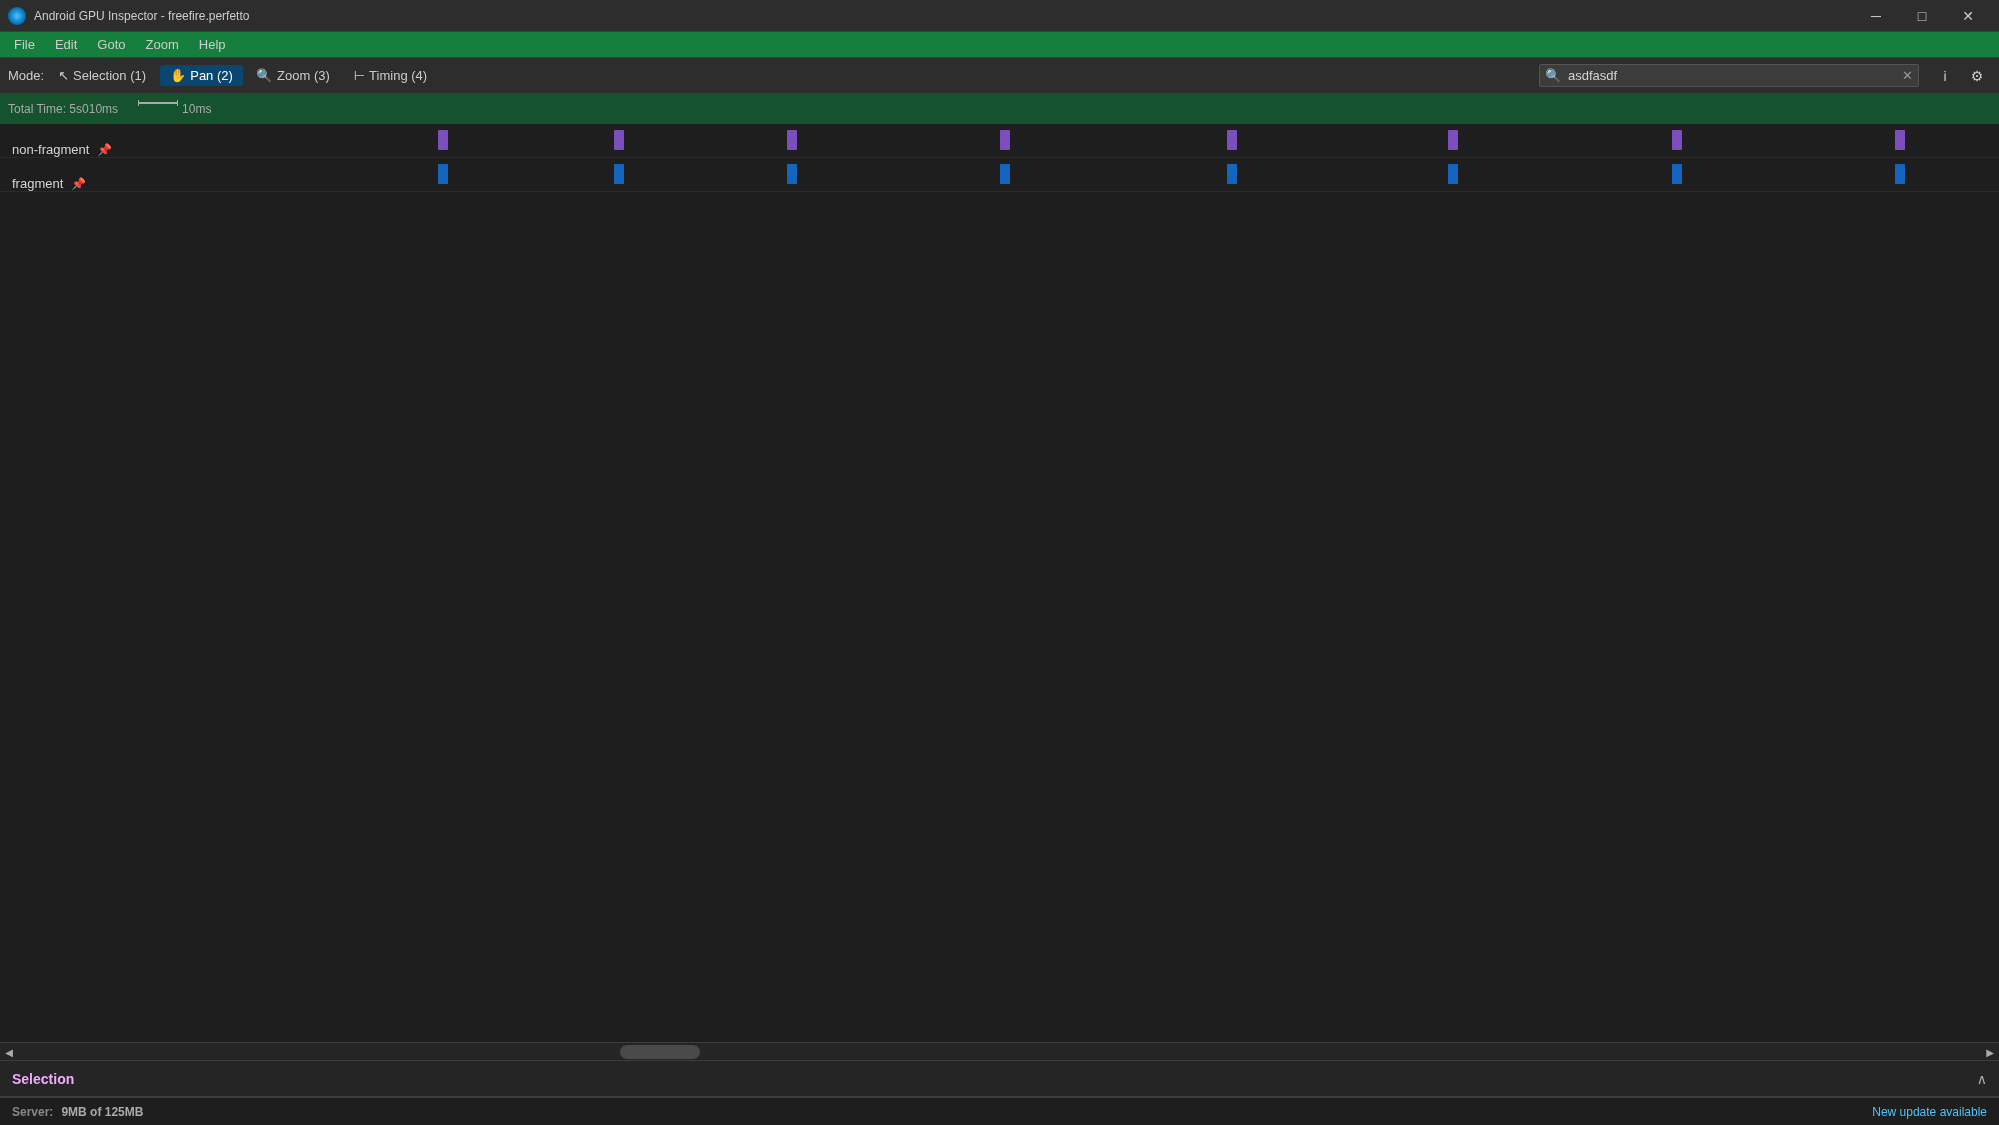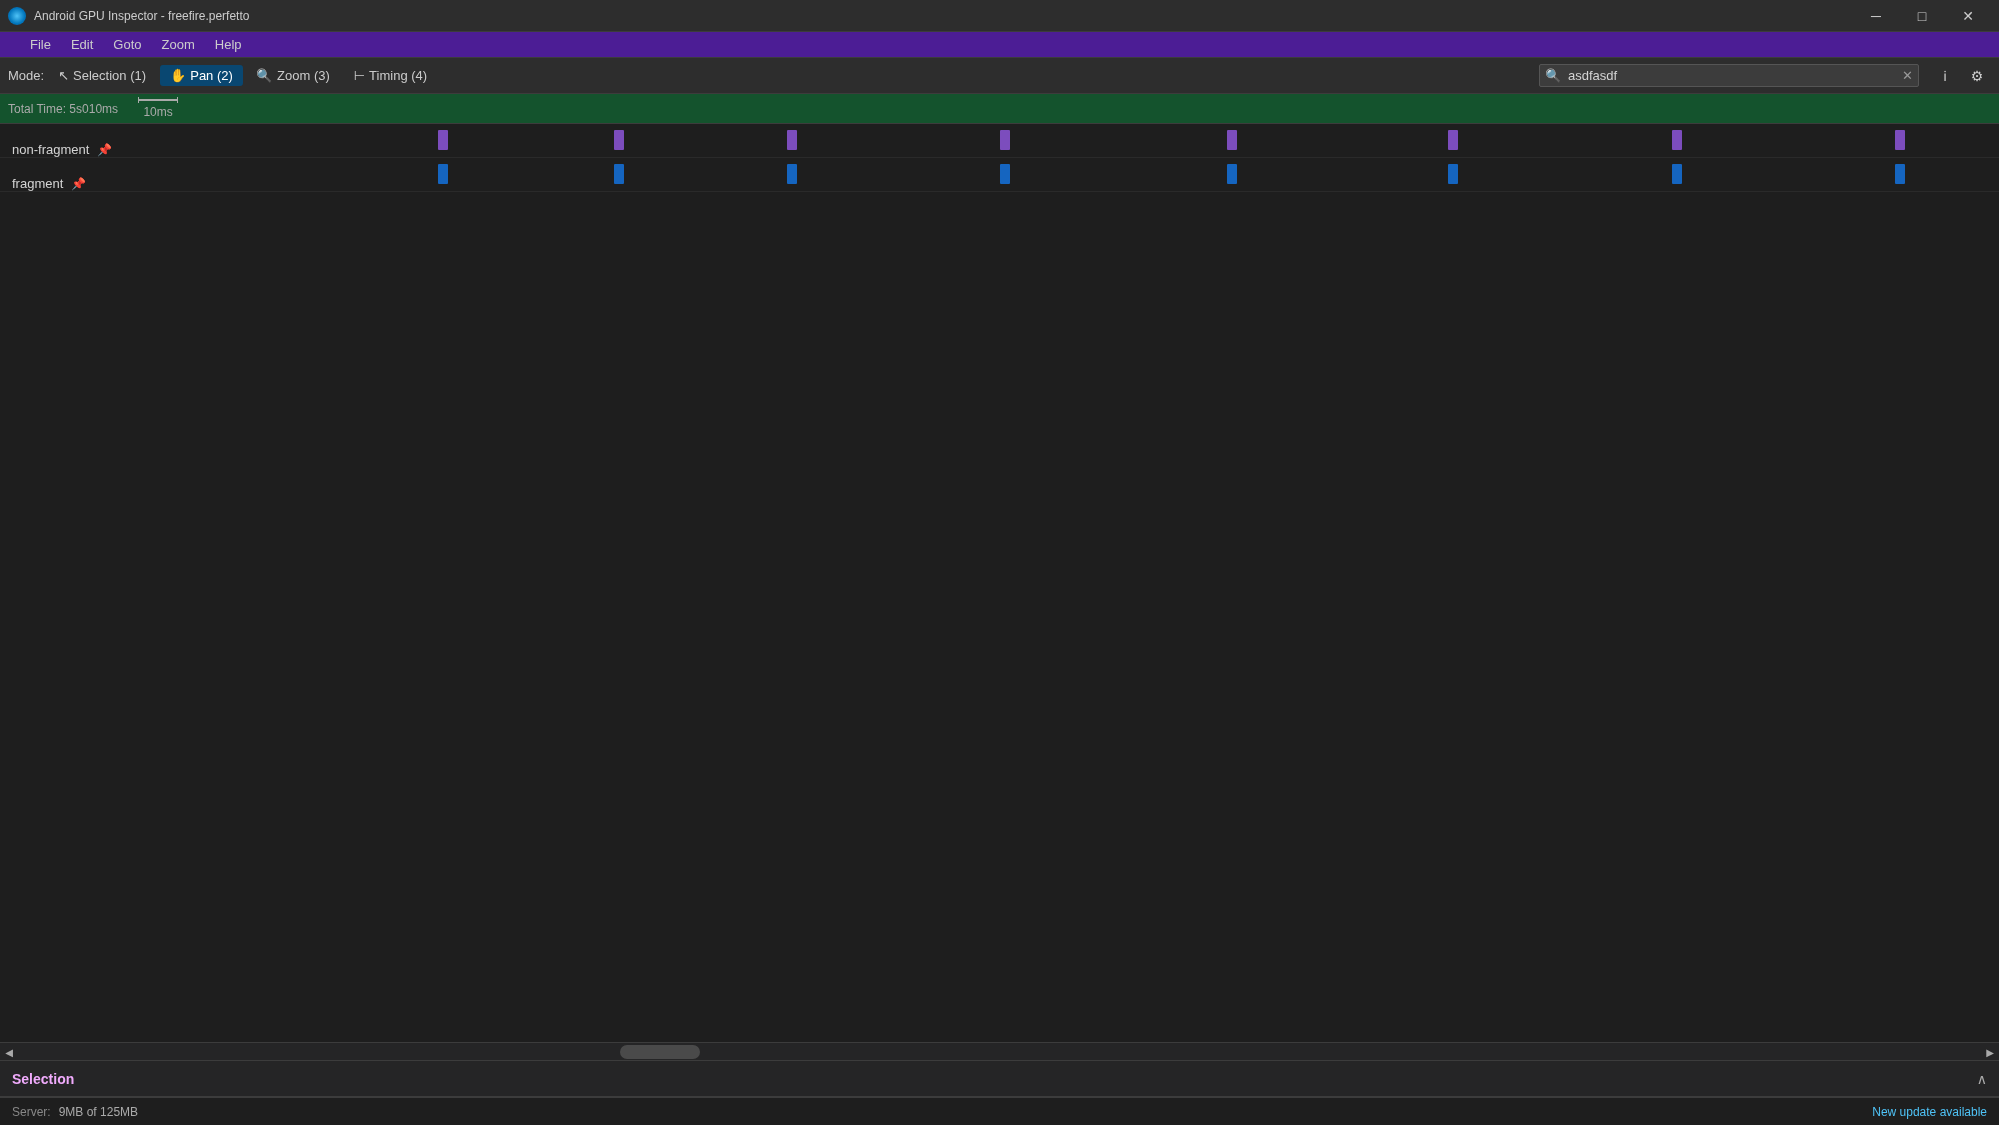--- a/index.html
+++ b/index.html
@@ -53,25 +53,25 @@
       justify-content: center;
       cursor: pointer;
       color: #cccccc;
       font-size: 14px;
       background: transparent;
       border: none;
     }
 
     
     .menu-bar {
-      background: #4c1d95;
+      background: #15803d;
       height: 26px;
       display: flex;
       align-items: center;
-      padding: 0 20px;
+      padding: 0 4px;
       border-bottom: 1px solid #3c3c3c;
       flex-shrink: 0;
     }
     .menu-item {
       padding: 3px 10px;
       cursor: pointer;
       color: #cccccc;
       font-size: 13px;
       border-radius: 2px;
     }
@@ -181,24 +181,23 @@
       padding-left: 8px;
       display: flex;
       align-items: center;
       gap: 12px;
       flex-shrink: 0;
       color: #aaaaaa;
       font-size: 12px;
     }
     .scale-bar {
       display: flex;
-      align-items: center;
+      align-items: flex-start;
       gap: 4px;
       margin-left: 8px;
-      flex-direction: column;
     }
     .scale-line {
       width: 40px;
       height: 2px;
       background: #aaaaaa;
       position: relative;
     }
     .scale-line::before, .scale-line::after {
       content: '';
       position: absolute;
@@ -339,20 +338,21 @@
       display: flex;
       align-items: center;
       padding: 0 12px;
       justify-content: space-between;
     }
     .status-left {
       display: flex;
       gap: 8px;
       color: #aaaaaa;
       font-size: 12px;
+      font-weight: bold;
     }
     .status-server-label {
       color: #888;
     }
     .status-update-link {
       color: #4fc3f7;
       text-decoration: none;
       cursor: pointer;
       font-size: 12px;
     }

